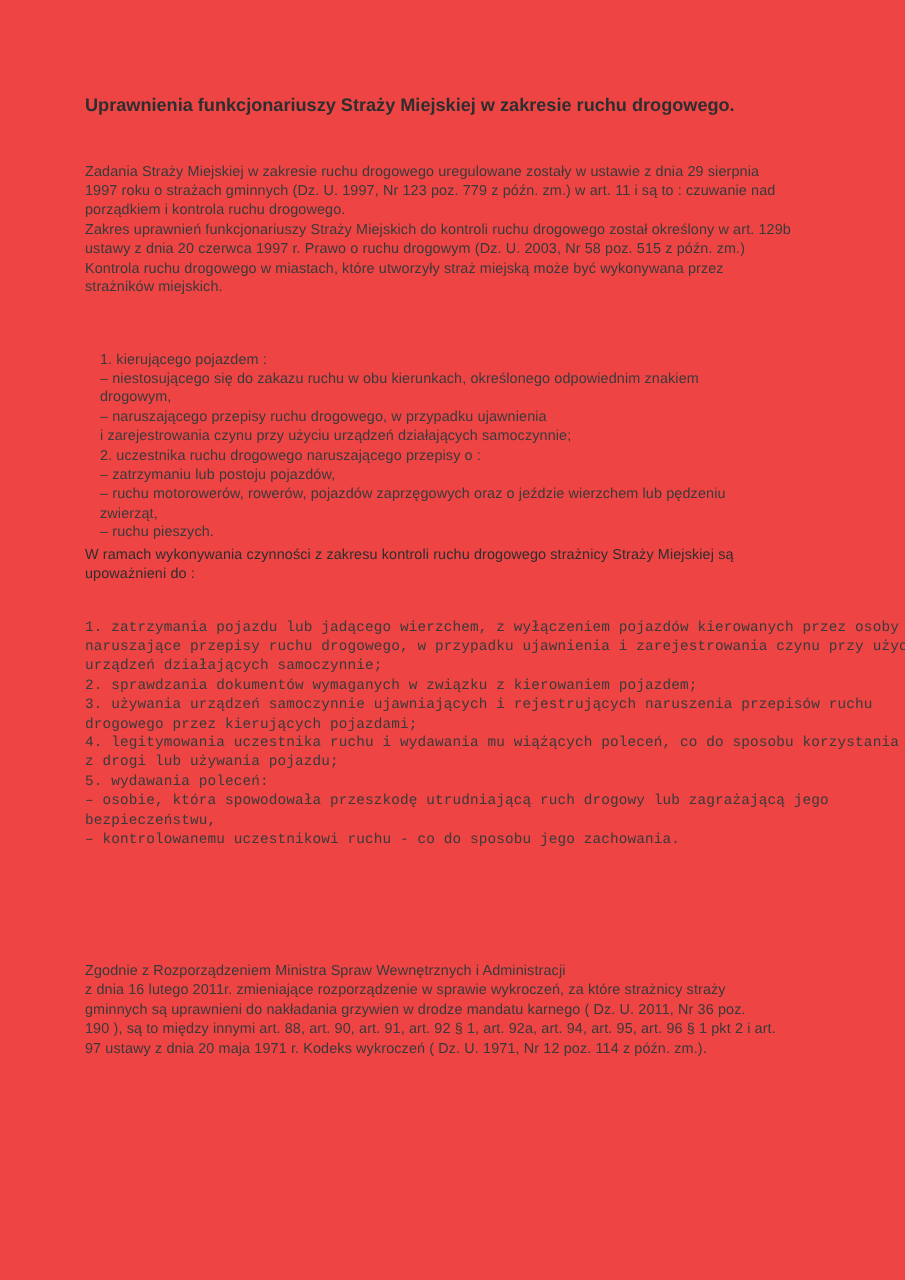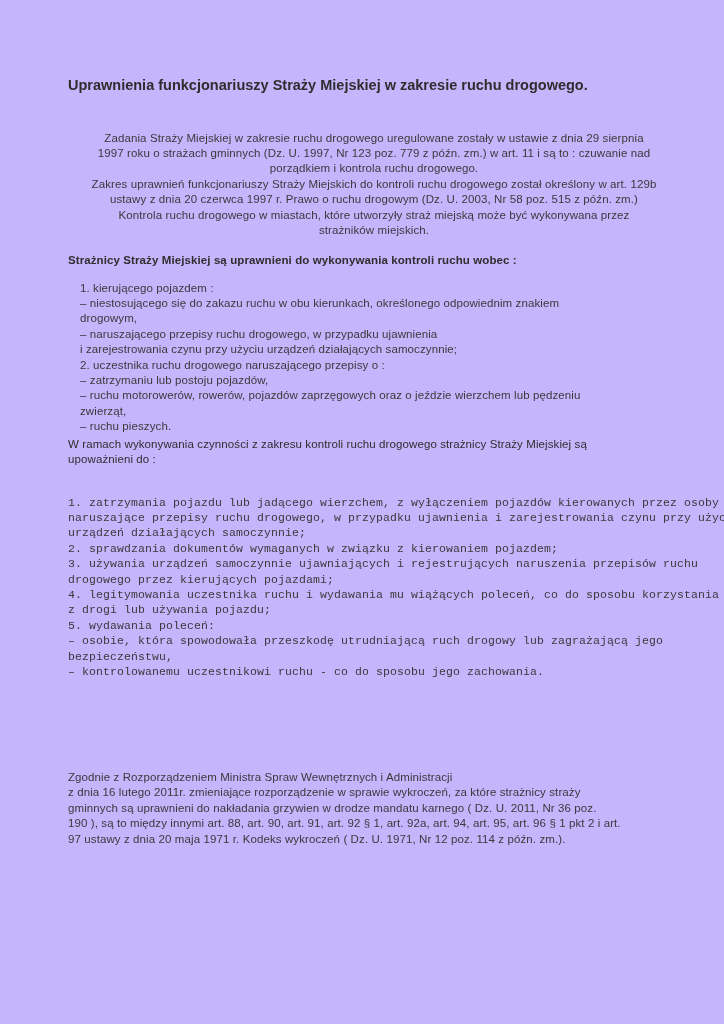--- a/index.html
+++ b/index.html
@@ -4,21 +4,21 @@
 <style>
   html, body {
     margin: 0;
     padding: 0;
     background: #ffffff;
   }
   .page {
     position: relative;
     width: 724px;
     height: 1024px;
-    background: #c4b5fd;
+    background: #ef4444;
     overflow: hidden;
     font-family: "Liberation Sans", "DejaVu Sans", sans-serif;
     color: #3a3a3a;
   }
   .block {
     position: absolute;
     left: 68px;
     width: 612px;
     white-space: pre;          
     font-size: 11.5px;
@@ -26,21 +26,21 @@
     letter-spacing: 0.1px;
   }
   .doc-title {
     top: 66px;
     font-size: 14.5px;
     line-height: 18px;
     font-weight: bold;
     color: #2e2e2e;
     letter-spacing: 0;
   }
-  .intro        { top: 119px; text-align: center; }
+  .intro        { top: 119px; }
   .sec1-heading { top: 243px; font-weight: bold; color: #2e2e2e; }
   .sec1-body    { top: 269px; margin-left: 12px; }
   .sec2-heading { top: 427px; font-weight: normal; color: #2e2e2e; }
   .sec2-body    { top: 483px; font-family: Liberation Mono, monospace; }
   .sec3-heading { top: 684px; font-weight: bold; color: #2e2e2e; }
   .sec3-body    { top: 730px; margin-top: 40px; }
 </style>
 </head>
 <body>
 
@@ -49,21 +49,20 @@
   <h1 class="block doc-title">Uprawnienia funkcjonariuszy Straży Miejskiej w zakresie ruchu drogowego.</h1>
 
   <p class="block intro">Zadania Straży Miejskiej w zakresie ruchu drogowego uregulowane zostały w ustawie z dnia 29 sierpnia
 1997 roku o strażach gminnych (Dz. U. 1997, Nr 123 poz. 779 z późn. zm.) w art. 11 i są to : czuwanie nad
 porządkiem i kontrola ruchu drogowego.
 Zakres uprawnień funkcjonariuszy Straży Miejskich do kontroli ruchu drogowego został określony w art. 129b
 ustawy z dnia 20 czerwca 1997 r. Prawo o ruchu drogowym (Dz. U. 2003, Nr 58 poz. 515 z późn. zm.)
 Kontrola ruchu drogowego w miastach, które utworzyły straż miejską może być wykonywana przez
 strażników miejskich.</p>
 
-  <h2 class="block sec1-heading">Strażnicy Straży Miejskiej są uprawnieni do wykonywania kontroli ruchu wobec :</h2>
 
   <p class="block sec1-body">1. kierującego pojazdem :
 – niestosującego się do zakazu ruchu w obu kierunkach, określonego odpowiednim znakiem
 drogowym,
 – naruszającego przepisy ruchu drogowego, w przypadku ujawnienia
 i zarejestrowania czynu przy użyciu urządzeń działających samoczynnie;
 2. uczestnika ruchu drogowego naruszającego przepisy o :
 – zatrzymaniu lub postoju pojazdów,
 – ruchu motorowerów, rowerów, pojazdów zaprzęgowych oraz o jeździe wierzchem lub pędzeniu
 zwierząt,

